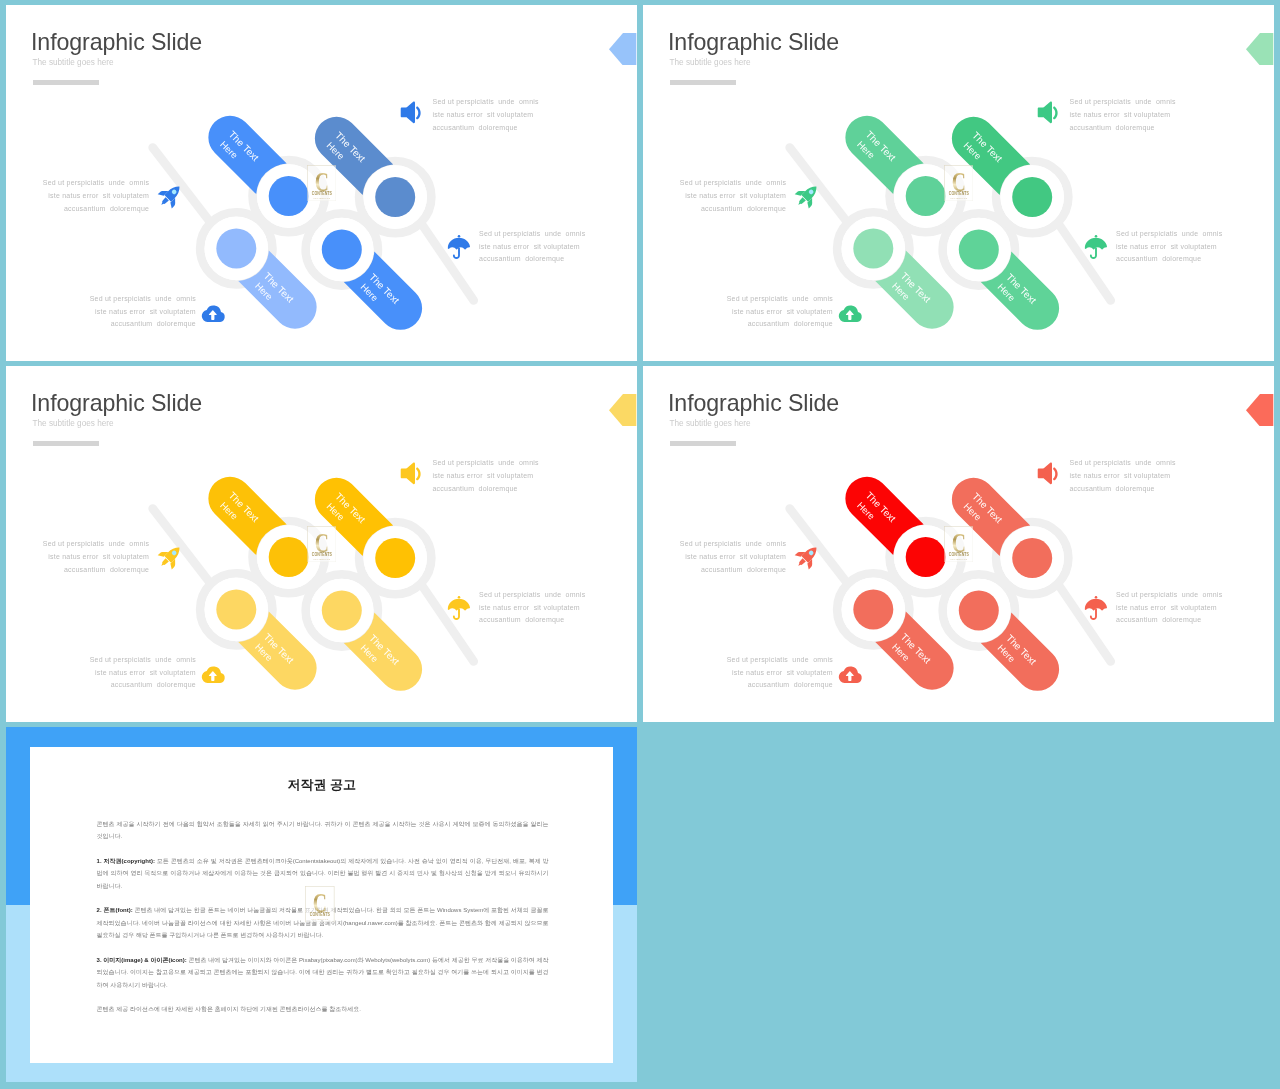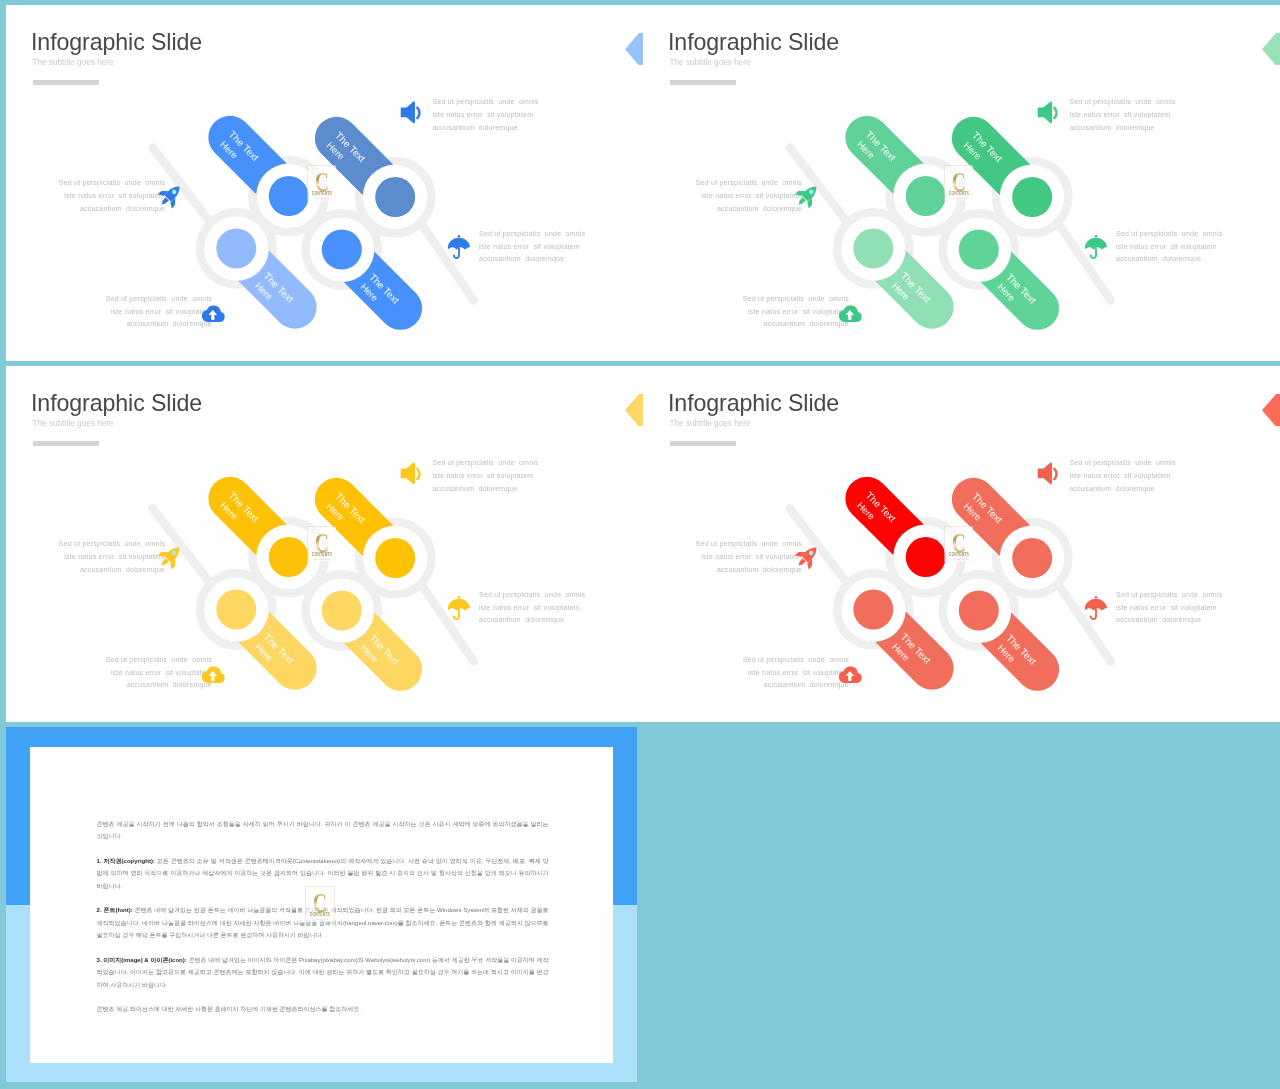--- a/index.html
+++ b/index.html
@@ -1,19 +1,19 @@
 <!DOCTYPE html>
 <html><head>
 <meta charset="utf-8">
 <style>
   html,body{margin:0;padding:0;}
   body{width:1280px;height:1089px;background:#82c9d7;
        font-family:"Liberation Sans",sans-serif;overflow:hidden;}
   .grid{position:relative;width:1280px;height:1089px;}
-  .slide{position:absolute;background:#fff;overflow:hidden;padding-left:16px;}
+  .slide{position:absolute;background:#fff;overflow:hidden;}
   .s1{left:6px;top:5px;width:631px;height:356px;}
   .s2{left:643px;top:5px;width:631px;height:356px;}
   .s3{left:6px;top:366px;width:631px;height:356px;}
   .s4{left:643px;top:366px;width:631px;height:356px;}
   .s5{left:6px;top:727px;width:631px;height:355px;background:transparent;}
 
   .title{position:absolute;left:25px;top:24px;font-size:23.2px;color:#484848;
          font-weight:400;letter-spacing:-0.1px;line-height:26px;}
   .subtitle{position:absolute;left:26.5px;top:53px;font-size:8.2px;color:#cbcbcb;letter-spacing:0px;}
   .hbar{position:absolute;left:26.7px;top:75px;width:66.8px;height:4.5px;background:#d4d4d4;}
@@ -425,20 +425,21 @@
    <g transform="translate(14.9,34.0) scale(0.8,1)">
    <text x="0" y="0" font-family="'Liberation Sans',sans-serif" font-size="2.5" text-anchor="middle" fill="#c6b182" letter-spacing="0.2">PPT TEMPLATE</text>
           </g>
   </svg></div>
   </div>
   <div class="slide s5">
     <div class="s5blue"></div>
     <div class="s5light"></div>
     <div class="s5paper">
       <div class="cpt">
+        <div class="cpt-h1">저작권 공고</div>
         <div class="cpt-body">
           <p><span>콘텐츠 제공을 시작하기 전에 다음의 협약서 조항들을 자세히 읽어 주시기 바랍니다. 귀하가 이 콘텐츠 제공을 시작하는 것은 사용시 계약에 보증에 동의하셨음을 알리는 것입니다.</span></p>
           <p><b>1. 저작권(copyright):</b> <span>모든 콘텐츠의 소유 및 저작권은 콘텐츠테이크아웃(Contentstakeout)의 제작자에게 있습니다. 사전 승낙 없이 영리적 이용, 무단전재, 배포, 복제 방법에 의하여 영리 목적으로 이용하거나 제삼자에게 이용하는 것은 금지되어 있습니다. 이러한 불법 행위 발견 시 중지의 민사 및 형사상의 신청을 받게 되오니 유의하시기 바랍니다.</span></p>
           <p><b>2. 폰트(font):</b> <span>콘텐츠 내에 담겨있는 한글 폰트는 네이버 나눔글꼴의 저작물로 표기하여 제작되었습니다. 한글 외의 모든 폰트는 Windows System에 포함된 서체의 글꼴로 제작되었습니다. 네이버 나눔글꼴 라이선스에 대한 자세한 사항은 네이버 나눔글꼴 홈페이지(hangeul.naver.com)를 참조하세요. 폰트는 콘텐츠와 함께 제공되지 않으므로 필요하실 경우 해당 폰트를 구입하시거나 다른 폰트로 변경하여 사용하시기 바랍니다.</span></p>
           <p><b>3. 이미지(image) &amp; 아이콘(icon):</b> <span>콘텐츠 내에 담겨있는 이미지와 아이콘은 Pixabay(pixabay.com)와 Webolyts(webolyts.com) 등에서 제공한 무료 저작물을 이용하여 제작되었습니다. 이미지는 참고용으로 제공되고 콘텐츠에는 포함되지 않습니다. 이에 대한 권리는 귀하가 별도로 확인하고 필요하실 경우 여기를 쓰는데 되시고 이미지를 변경하여 사용하시기 바랍니다.</span></p>
           <p><span>콘텐츠 제공 라이선스에 대한 자세한 사항은 홈페이지 하단에 기재된 콘텐츠라이선스를 참조하세요.</span></p>
         </div>
       </div>
     </div>
   <div class="wmbox" style="left:299.3px;top:158.7px;width:29.5px;height:36.5px;opacity:.72">

